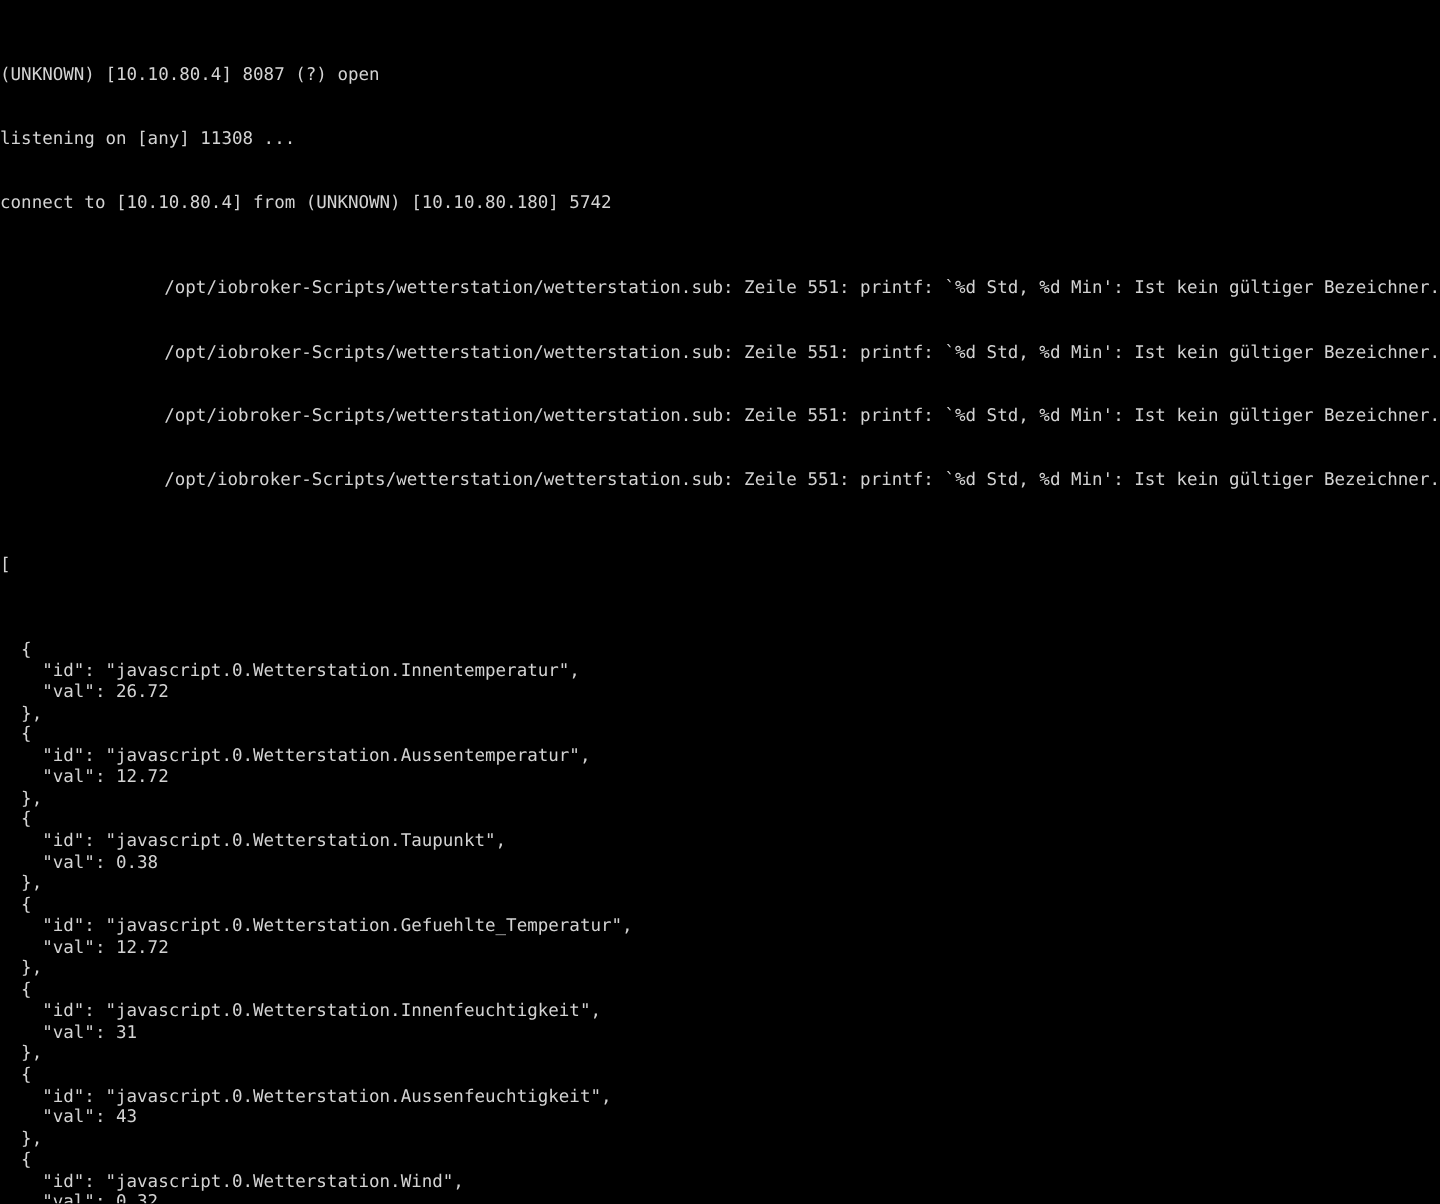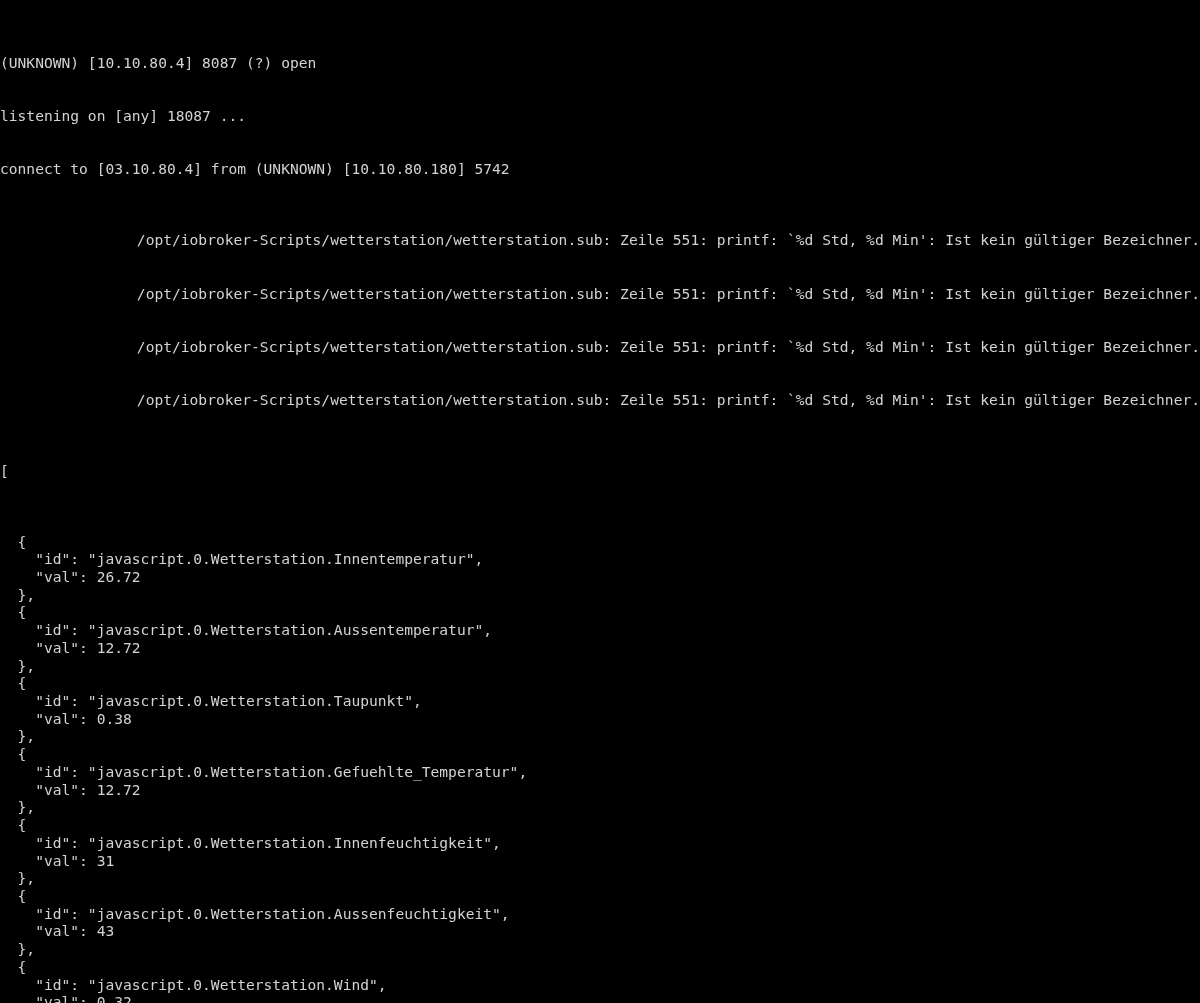--- a/index.html
+++ b/index.html
@@ -40,22 +40,22 @@
   .line.err { color: #d3d3d3; text-align: right; }
   .line.json { color: #d3d3d3; }
 </style>
 </head>
 <body>
 
 <div id="terminal">
   <div id="screen">
 
     <span class="line">(UNKNOWN) [10.10.80.4] 8087 (?) open</span>
-    <span class="line">listening on [any] 18087 ...</span>
-    <span class="line">connect to [03.10.80.4] from (UNKNOWN) [10.10.80.180] 5742</span>
+    <span class="line">listening on [any] 11308 ...</span>
+    <span class="line">connect to [10.10.80.4] from (UNKNOWN) [10.10.80.180] 5742</span>
 
     <span class="line err">/opt/iobroker-Scripts/wetterstation/wetterstation.sub: Zeile 551: printf: `%d Std, %d Min': Ist kein gültiger Bezeichner.</span>
     <span class="line err">/opt/iobroker-Scripts/wetterstation/wetterstation.sub: Zeile 551: printf: `%d Std, %d Min': Ist kein gültiger Bezeichner.</span>
     <span class="line err">/opt/iobroker-Scripts/wetterstation/wetterstation.sub: Zeile 551: printf: `%d Std, %d Min': Ist kein gültiger Bezeichner.</span>
     <span class="line err">/opt/iobroker-Scripts/wetterstation/wetterstation.sub: Zeile 551: printf: `%d Std, %d Min': Ist kein gültiger Bezeichner.</span>
 
     <span class="line json">[</span>
 
     <div id="json-body"><span class="line json">  {</span><span class="line json">    "id": "javascript.0.Wetterstation.Innentemperatur",</span><span class="line json">    "val": 26.72</span><span class="line json">  },</span><span class="line json">  {</span><span class="line json">    "id": "javascript.0.Wetterstation.Aussentemperatur",</span><span class="line json">    "val": 12.72</span><span class="line json">  },</span><span class="line json">  {</span><span class="line json">    "id": "javascript.0.Wetterstation.Taupunkt",</span><span class="line json">    "val": 0.38</span><span class="line json">  },</span><span class="line json">  {</span><span class="line json">    "id": "javascript.0.Wetterstation.Gefuehlte_Temperatur",</span><span class="line json">    "val": 12.72</span><span class="line json">  },</span><span class="line json">  {</span><span class="line json">    "id": "javascript.0.Wetterstation.Innenfeuchtigkeit",</span><span class="line json">    "val": 31</span><span class="line json">  },</span><span class="line json">  {</span><span class="line json">    "id": "javascript.0.Wetterstation.Aussenfeuchtigkeit",</span><span class="line json">    "val": 43</span><span class="line json">  },</span><span class="line json">  {</span><span class="line json">    "id": "javascript.0.Wetterstation.Wind",</span><span class="line json">    "val": 0.32</span></div>
 

